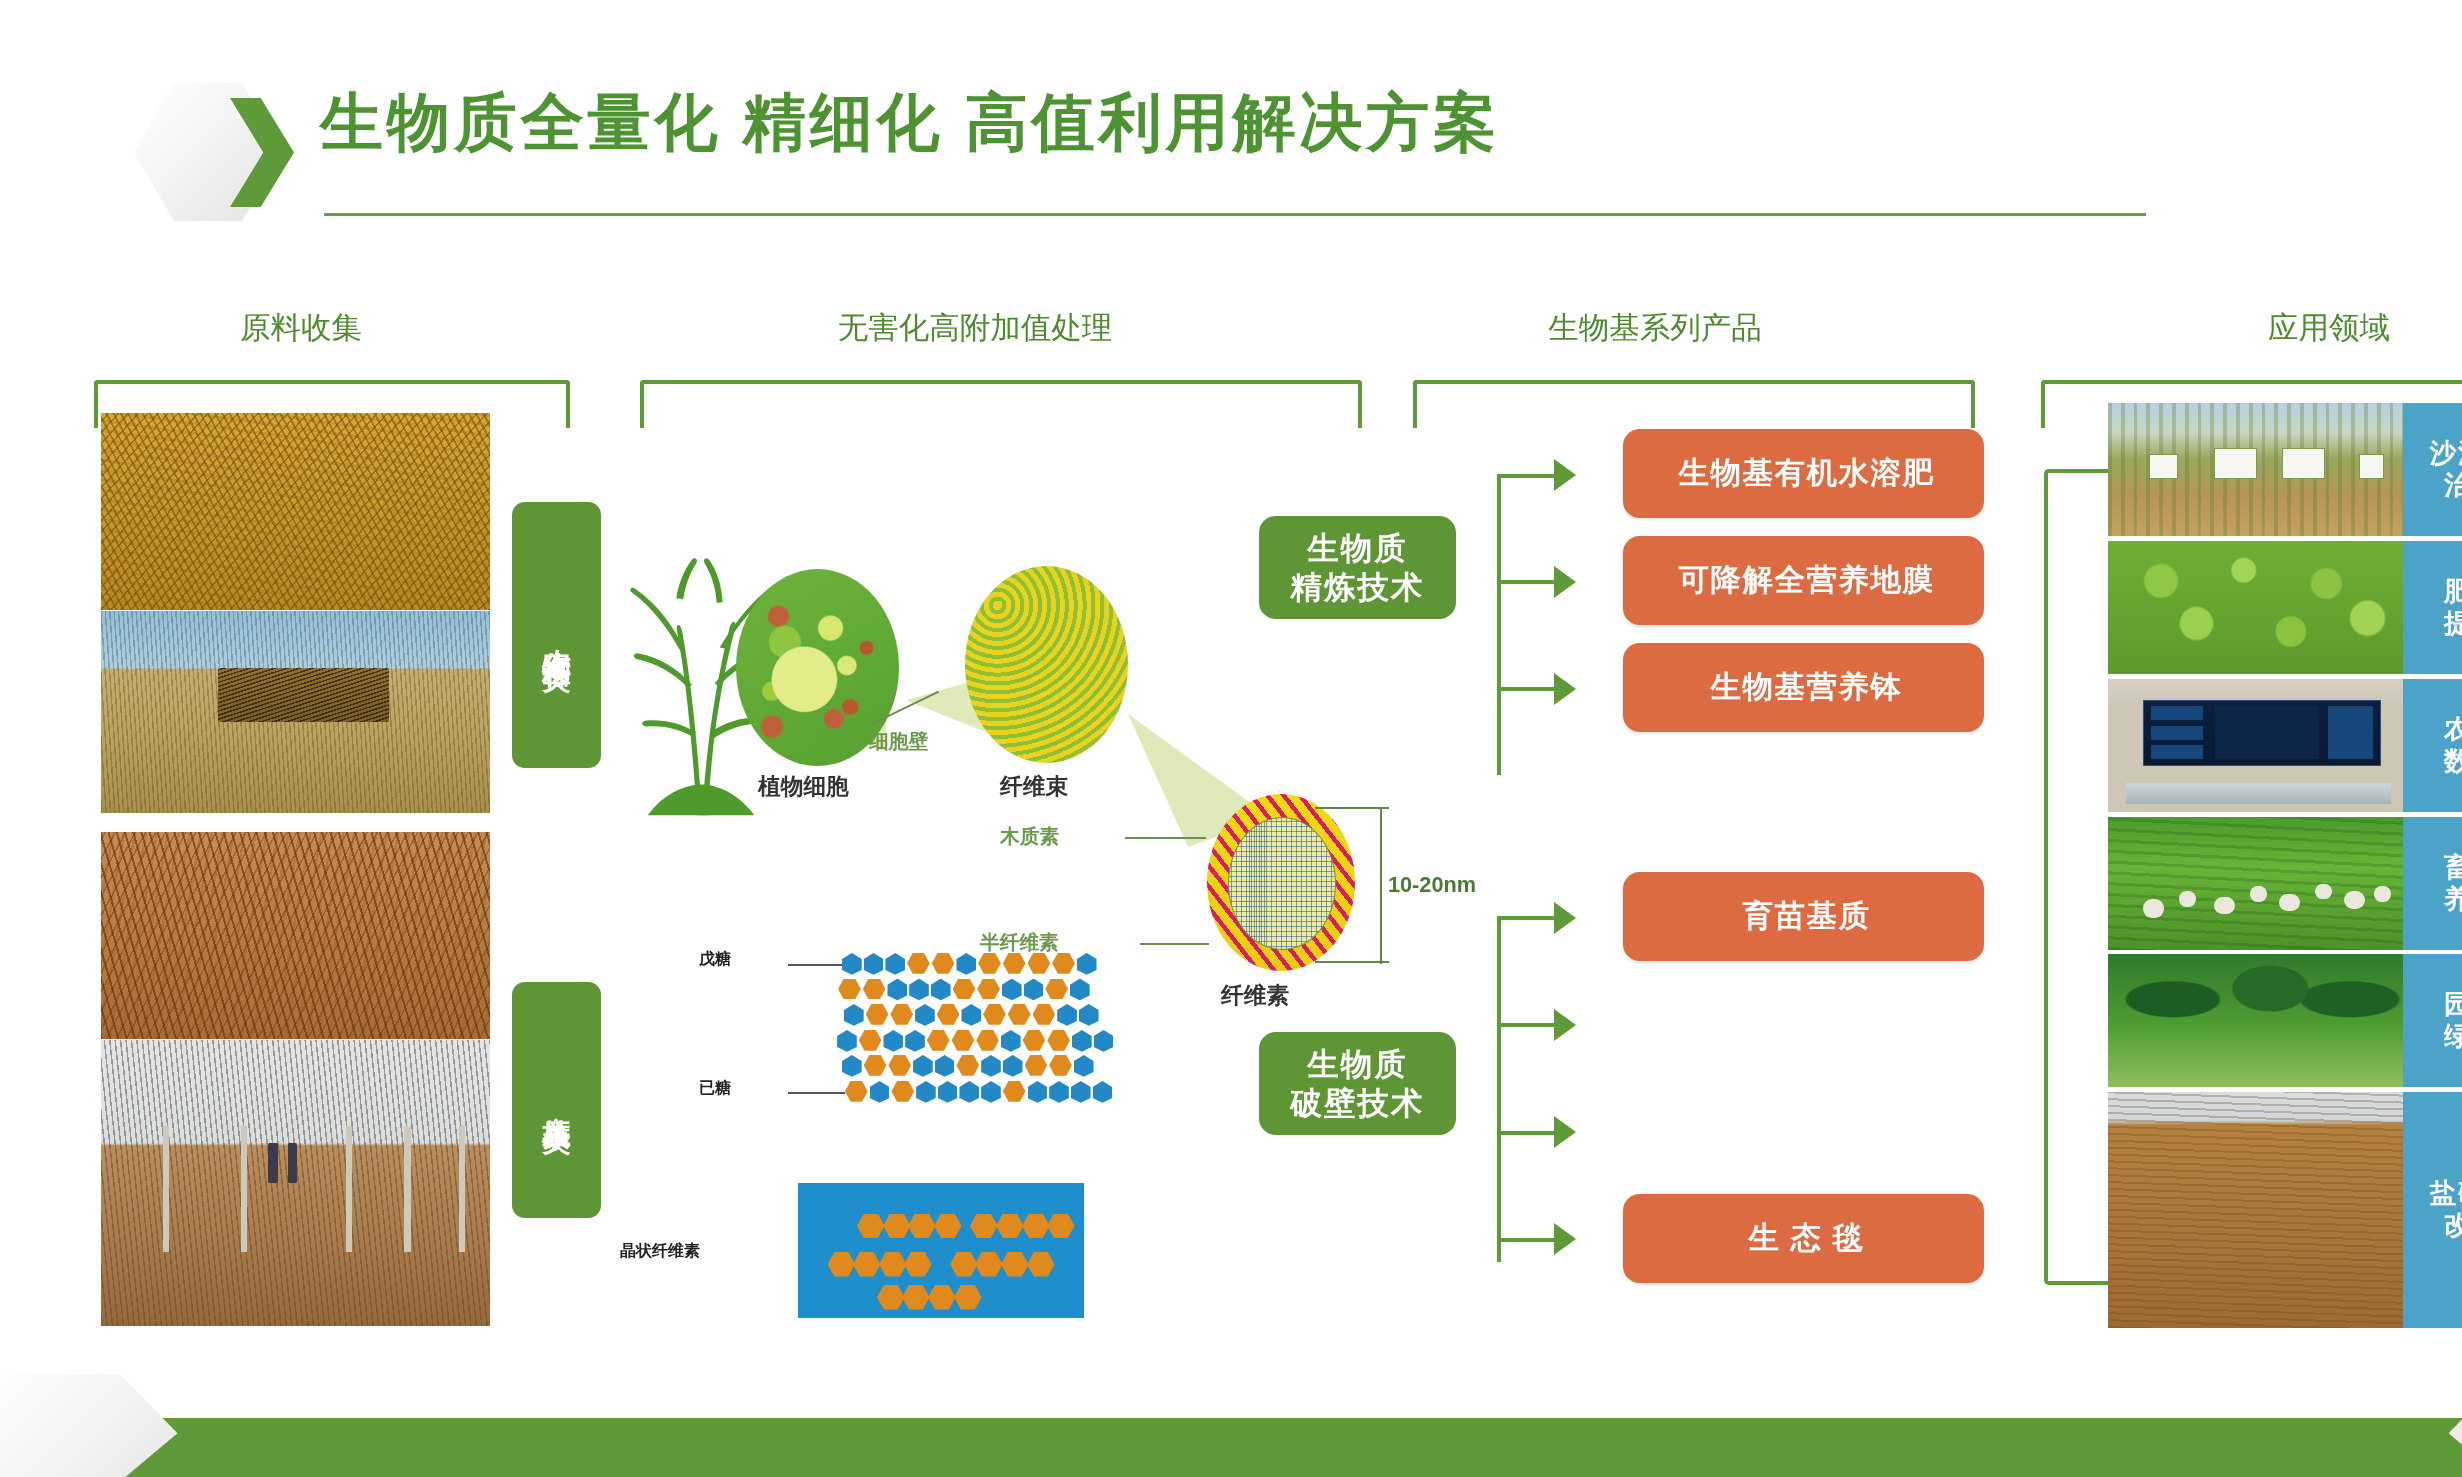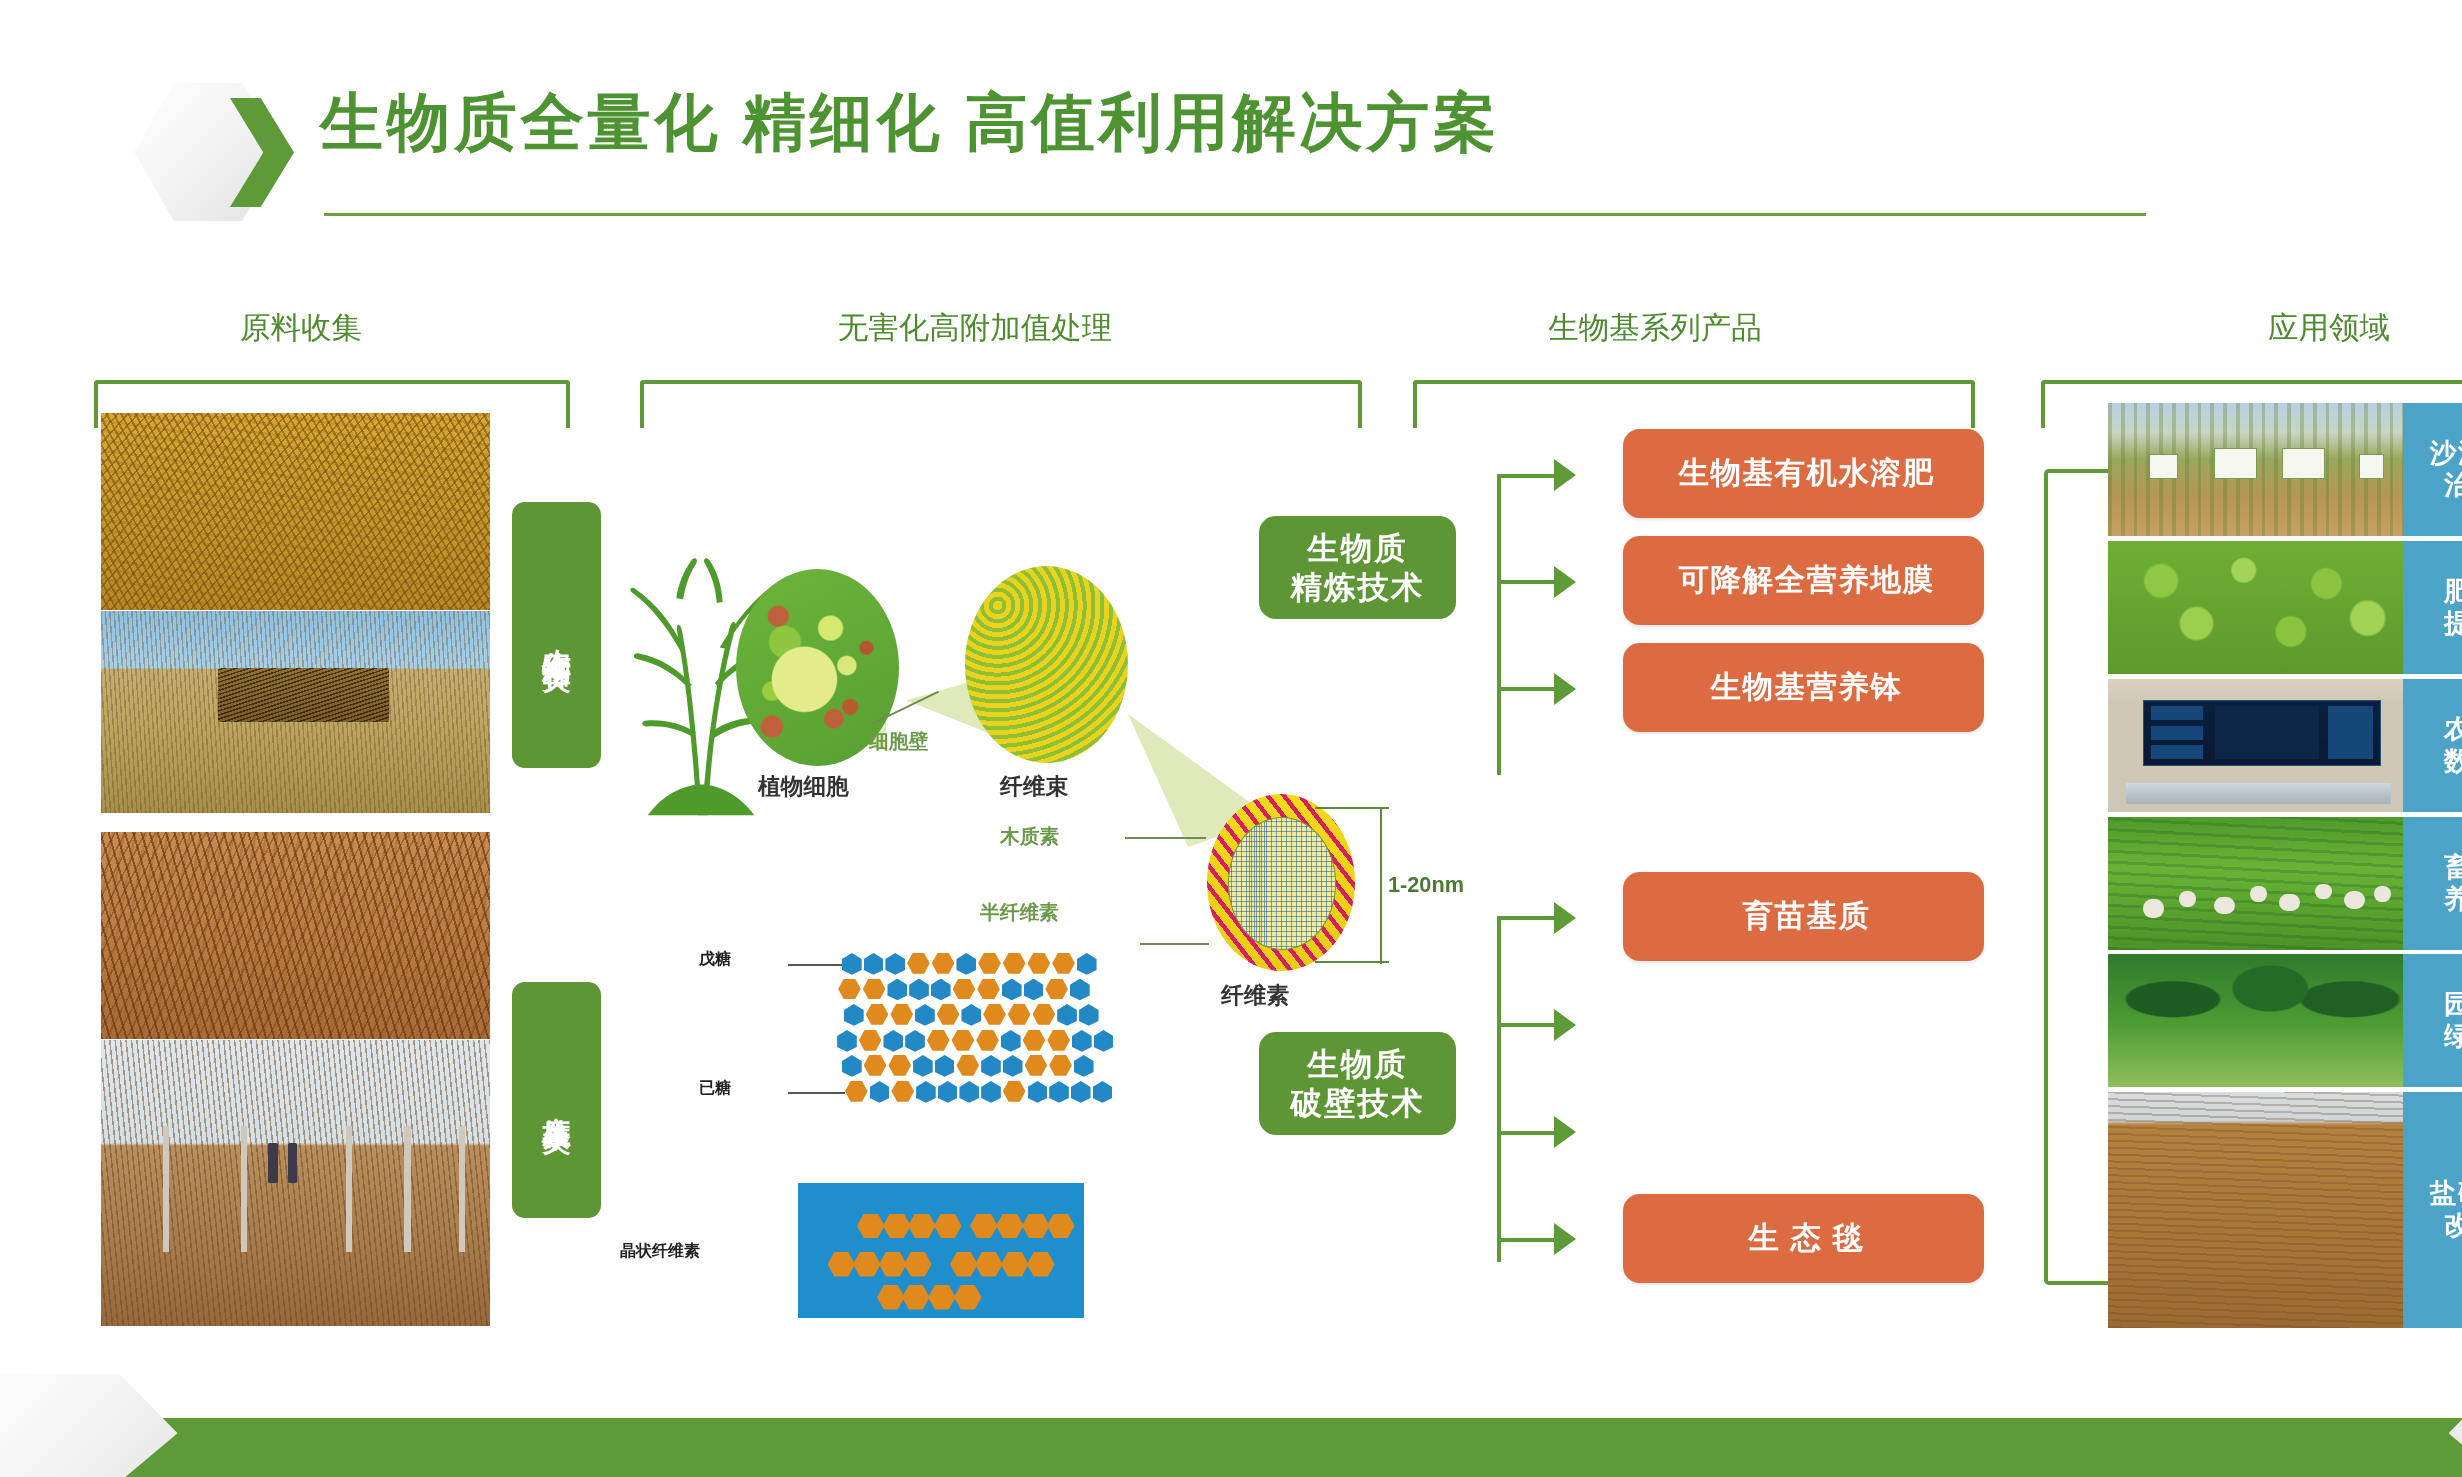--- a/index.html
+++ b/index.html
@@ -322,27 +322,27 @@
 
   <div class="circ fibercirc" style="left:965px;top:566px;width:163px;height:197px;border-radius:50%;"></div>
   <div class="ilabel" style="left:1000px;top:771px;">纤维束</div>
 
   <div class="circ nanocirc" style="left:1207px;top:794px;width:148px;height:177px;border-radius:50%;">
     <div class="nanocore"></div>
   </div>
   <div class="lead" style="left:1125px;top:837px;width:81px;"></div>
   <div class="glabel" style="left:1000px;top:823px;">木质素</div>
   <div class="lead" style="left:1140px;top:943px;width:69px;"></div>
-  <div class="glabel" style="left:980px;top:899px;">半纤维素</div>
+  <div class="glabel" style="left:980px;top:929px;">半纤维素</div>
   <div class="ilabel" style="left:1221px;top:980px;">纤维素</div>
 
   <div class="dimline" style="left:1315px;top:807px;width:74px;height:2px;"></div>
   <div class="dimline" style="left:1315px;top:961px;width:74px;height:2px;"></div>
   <div class="dimline" style="left:1380px;top:807px;width:2px;height:157px;"></div>
-  <div class="dlabel" style="left:1388px;top:872px;">1-20nm</div>
+  <div class="dlabel" style="left:1388px;top:872px;">10-20nm</div>
 
   <div class="sugarwrap" style="left:842px;top:953px;width:355px;height:163px;">
     <div class="srow" style="left:0;top:0;">
       <div class="hexB"></div>
         <div class="hexB"></div>
         <div class="hexB"></div>
       <div class="hexO"></div>
         <div class="hexO"></div>
         <div class="hexB"></div>
       <div class="hexO"></div>

